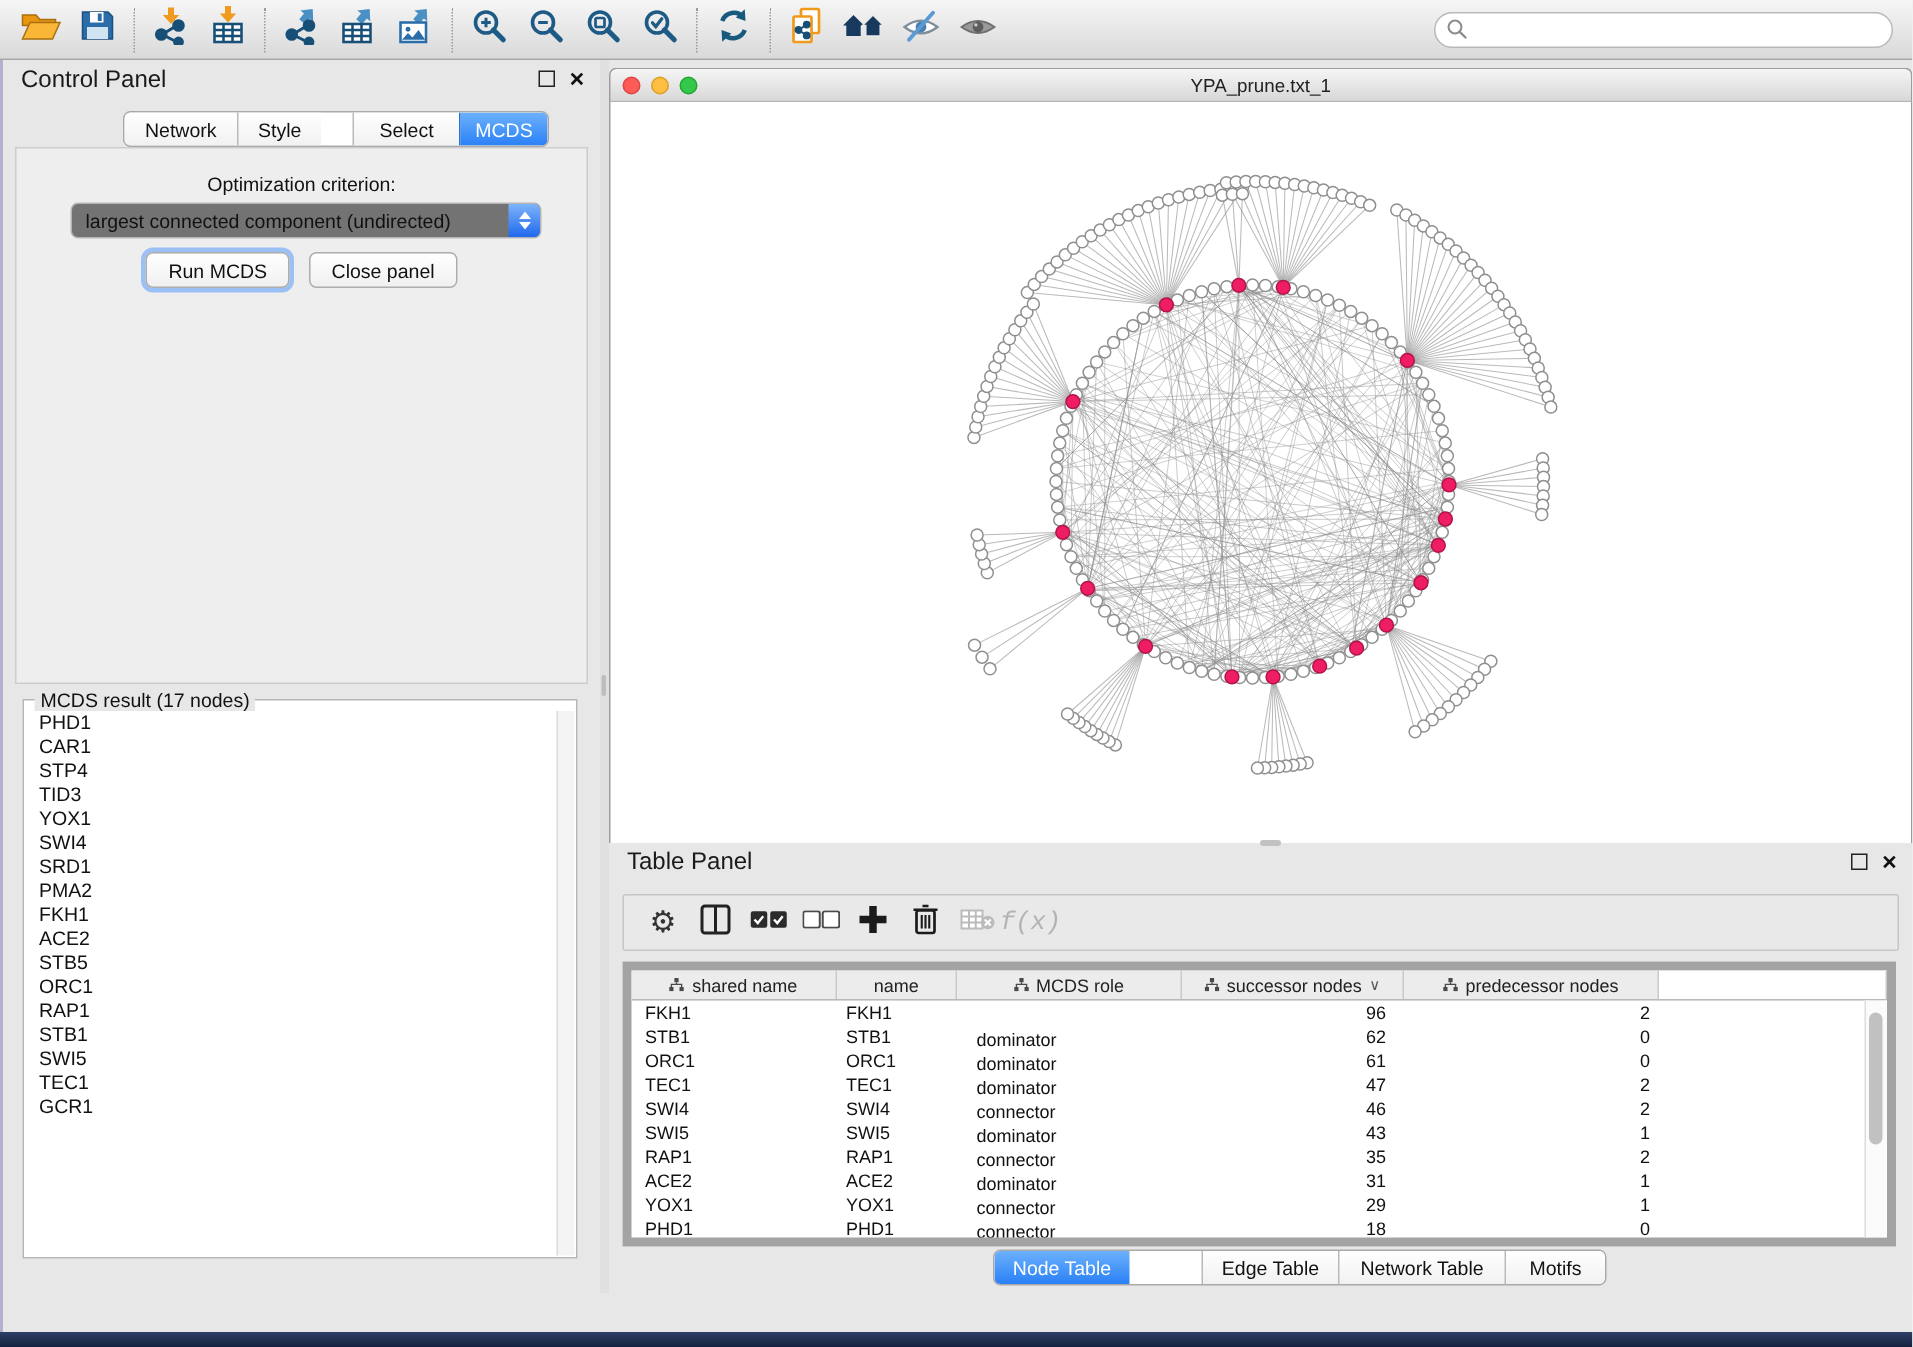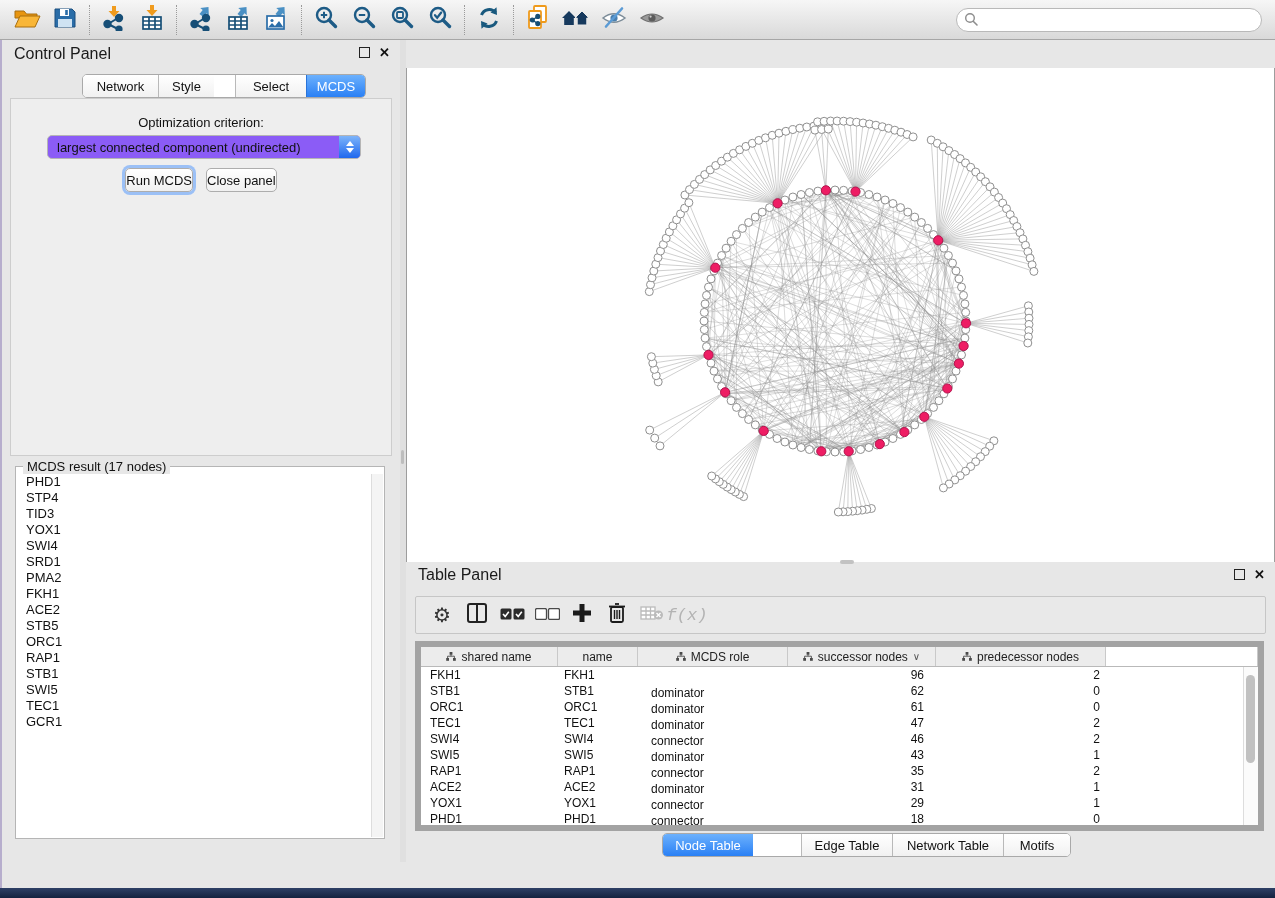--- a/index.html
+++ b/index.html
@@ -32,33 +32,33 @@
   .seg-tabs{display:flex;height:22px;border:1px solid #a9a9a9;border-radius:5px;overflow:hidden;
       background:#fff;font-size:13px;}
   .seg{display:flex;align-items:center;justify-content:center;background:linear-gradient(#ffffff,#f1f1f1);
       color:#111;border-left:1px solid #b9b9b9;cursor:default;}
   .seg:first-child{border-left:none;}
   .seg.sel{background:linear-gradient(#6cb1fd,#2a80f5);color:#fff;border-left-color:#2a74d9;}
   .cp-tabs-wrap{position:absolute;left:80px;top:34px;}
   .cp-sub{position:absolute;left:8px;top:58px;width:382px;height:358px;background:#eeeeee;
       border:1px solid #cdcdcd;box-sizing:border-box;}
   .opt-label{text-align:center;font-size:13px;margin-top:16px;}
-  .select{position:absolute;left:36px;top:36px;width:314px;height:24px;background:#8b5cf6;
+  .select{position:absolute;left:36px;top:36px;width:314px;height:24px;background:#737373;
       border:1px solid #b5b5b5;border-radius:5px;display:flex;align-items:center;box-sizing:border-box;}
   .select-value{flex:1;font-size:13px;padding-left:9px;white-space:nowrap;overflow:hidden;}
   .select-stepper{width:21px;height:22px;border-radius:0 4px 4px 0;margin-right:0;
       background:linear-gradient(#7db4fa,#2068ee);display:flex;flex-direction:column;
       align-items:center;justify-content:center;gap:2px;}
   .tri-up{width:0;height:0;border-left:4px solid transparent;border-right:4px solid transparent;
       border-bottom:5px solid #fff;}
   .tri-down{width:0;height:0;border-left:4px solid transparent;border-right:4px solid transparent;
       border-top:5px solid #fff;}
   .btn{height:24px;border:1px solid #adadad;border-radius:5px;background:linear-gradient(#ffffff,#f0f0f0);
       font:13px "Liberation Sans",sans-serif;color:#111;display:inline-flex;align-items:center;
-      justify-content:center;box-sizing:border-box;padding:0 0;}
+      justify-content:center;box-sizing:border-box;padding:0 14px;}
   .btn.focus-ring{box-shadow:0 0 0 3px rgba(110,168,250,.65);}
   .cp-buttons{position:absolute;left:0;top:69px;width:100%;display:flex;justify-content:center;gap:13px;}
 
   .group-box{position:absolute;left:13px;top:426px;width:368px;bottom:23px;
       border:1px solid #b5b5b5;background:#fff;}
   .group-legend{position:absolute;top:-8px;left:7px;background:#e7e7e7;padding:0 4px;font-size:13px;}
   .mcds-list{position:absolute;left:1px;top:7px;right:13px;bottom:1px;overflow:hidden;background:#fff;}
   .mcds-item{height:16px;line-height:16px;font-size:13px;padding-left:9px;}
   .list-scroll{position:absolute;right:1px;top:7px;bottom:1px;width:11px;background:#f4f4f4;
       border-left:1px solid #dddddd;}
@@ -314,20 +314,21 @@
       </div>
       <div class="cp-buttons">
         <button class="btn focus-ring">Run MCDS</button>
         <button class="btn">Close panel</button>
       </div>
     </div>
     <div class="group-box">
       <span class="group-legend">MCDS result (17 nodes)</span>
       <div class="mcds-list" id="mcds-list">
           <div class="mcds-item">PHD1</div>
+          <div class="mcds-item">CAR1</div>
           <div class="mcds-item">STP4</div>
           <div class="mcds-item">TID3</div>
           <div class="mcds-item">YOX1</div>
           <div class="mcds-item">SWI4</div>
           <div class="mcds-item">SRD1</div>
           <div class="mcds-item">PMA2</div>
           <div class="mcds-item">FKH1</div>
           <div class="mcds-item">ACE2</div>
           <div class="mcds-item">STB5</div>
           <div class="mcds-item">ORC1</div>
@@ -339,20 +340,28 @@
         </div>
       <div class="list-scroll"></div>
     </div>
   </div>
 
   <div class="vsplit">
     <div class="vsplit-handle"></div>
   </div>
 
   <div class="right-area">
+    <div class="net-titlebar">
+      <span class="net-title">YPA_prune.txt_1</span>
+      <span class="traffic">
+        <span class="tl red"></span>
+        <span class="tl yellow"></span>
+        <span class="tl green"></span>
+      </span>
+    </div>
     <div class="net-canvas">
       <svg id="net-svg" width="867" height="494">
           <g>
             <line x1="370.6" y1="135.3" x2="470.1" y2="129.0" stroke="#8c8c8c" stroke-width="0.6" opacity="0.5"></line>
             <line x1="370.6" y1="135.3" x2="402.4" y2="124.5" stroke="#8c8c8c" stroke-width="0.6" opacity="0.5"></line>
             <line x1="370.6" y1="135.3" x2="304.0" y2="295.1" stroke="#8c8c8c" stroke-width="0.6" opacity="0.5"></line>
             <line x1="370.6" y1="135.3" x2="410.9" y2="382.9" stroke="#8c8c8c" stroke-width="0.6" opacity="0.5"></line>
             <line x1="370.6" y1="135.3" x2="507.7" y2="356.9" stroke="#8c8c8c" stroke-width="0.6" opacity="0.5"></line>
             <line x1="370.6" y1="135.3" x2="461.9" y2="379.5" stroke="#8c8c8c" stroke-width="0.6" opacity="0.5"></line>
             <line x1="370.6" y1="135.3" x2="558.7" y2="244.4" stroke="#8c8c8c" stroke-width="0.6" opacity="0.5"></line>

